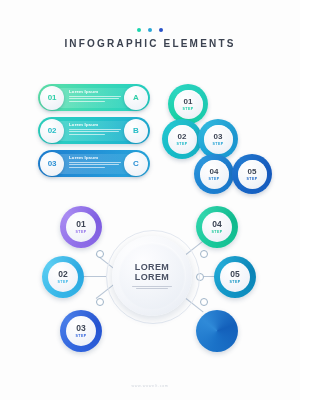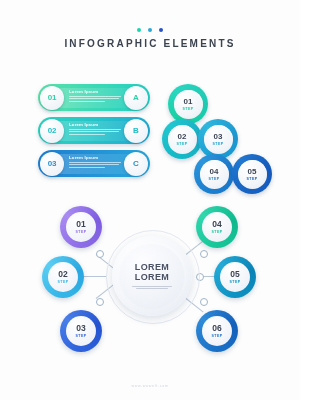--- a/index.html
+++ b/index.html
@@ -337,23 +337,19 @@
     <div class="node n5" style="left:214px;top:58px;">
       <div class="rim"></div>
       <div class="core">
         <div class="n">05</div>
         <div class="s">STEP</div>
       </div>
     </div>
 
     <div class="node n6" style="left:196px;top:112px;">
       <div class="rim"></div>
-      <div class="core">
-        <div class="n">06</div>
-        <div class="s">STEP</div>
-      </div>
     </div>
 
   </div>
 
   <div class="footer">www.wowelt.com</div>
 
 </div>
 
 </body></html>

